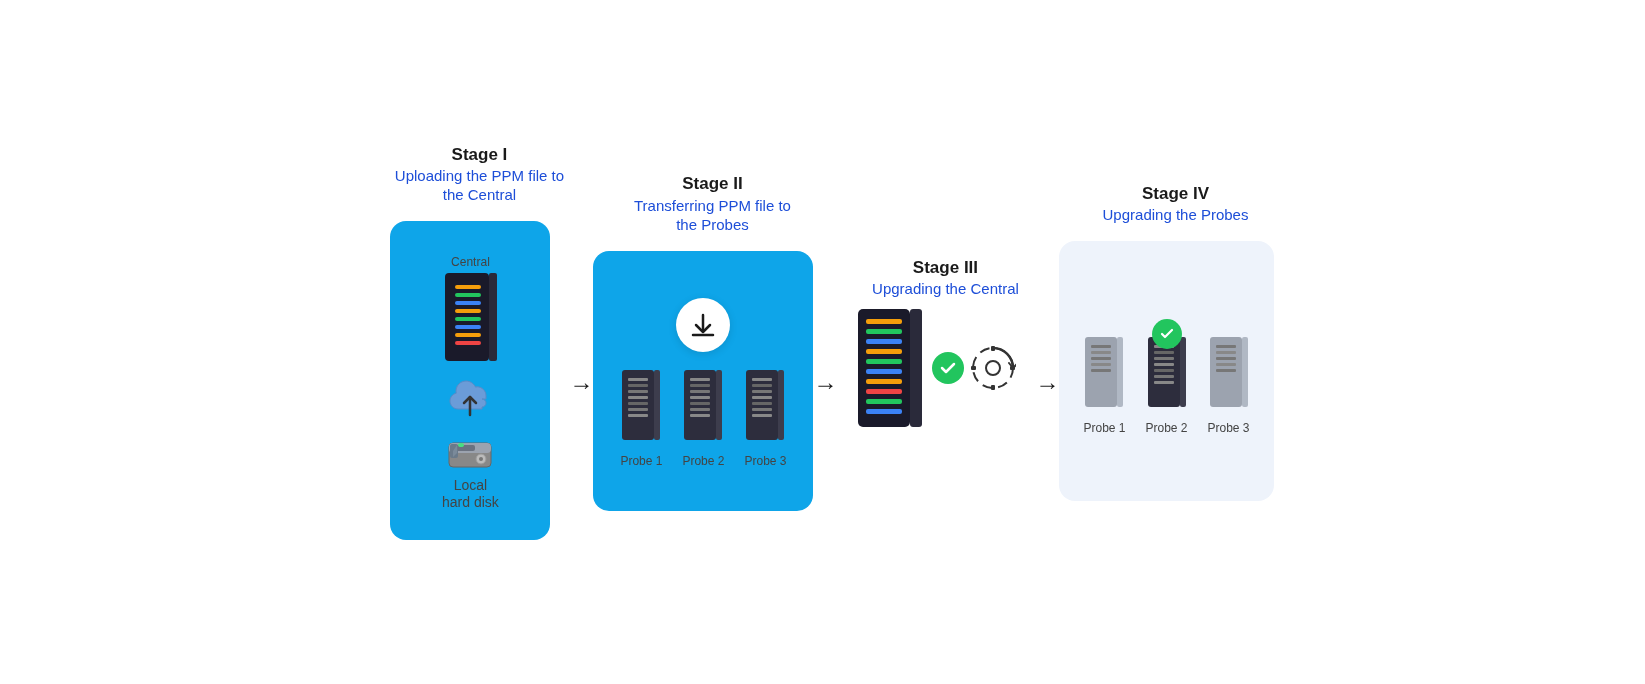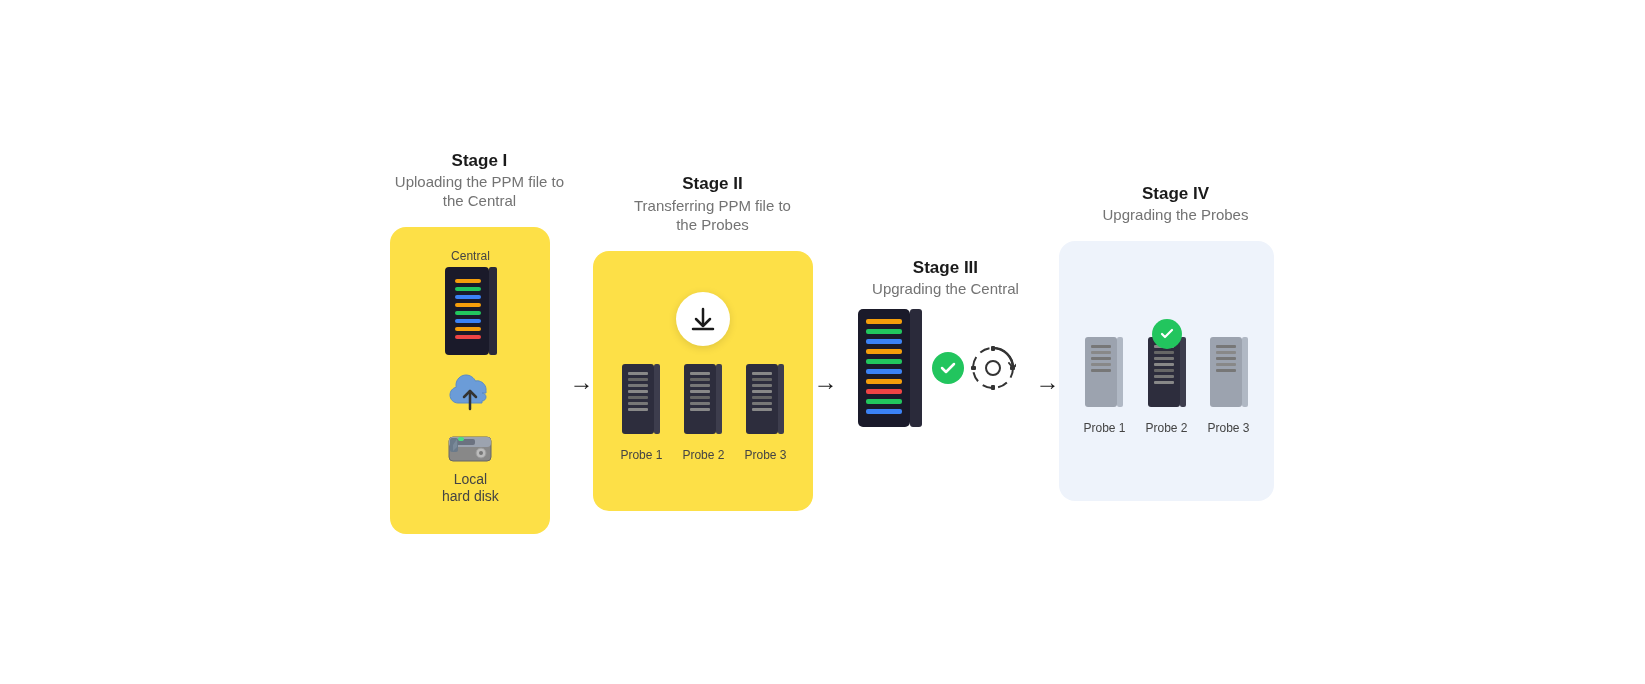--- a/index.html
+++ b/index.html
@@ -31,26 +31,26 @@
       font-weight: 700;
       color: #1a1a1a;
       line-height: 1.3;
       width: 180px;
       margin-left: 18px;
     }
     .stage-title span {
       display: block;
       font-weight: 400;
       font-size: 15px;
-      color: #737373;
+      color: #1d4ed8;
     }
     .stage-box {
-      background: #fde047;
+      background: #0ea5e9;
       border-radius: 16px;
-      padding: 12px 20px 20px 20px;
+      padding: 24px 20px 20px 20px;
       display: flex;
       flex-direction: column;
       align-items: center;
       min-width: 160px;
       min-height: 260px;
       justify-content: center;
       gap: 10px;
     }
     .stage-box-row {
       display: flex;

